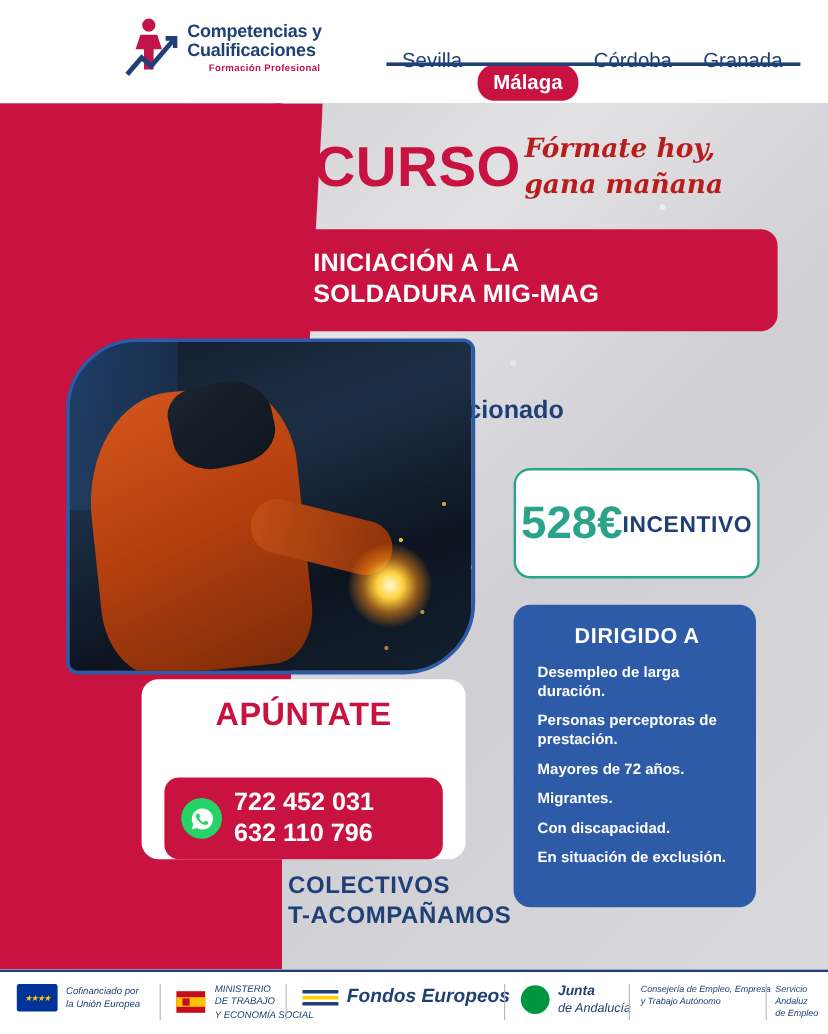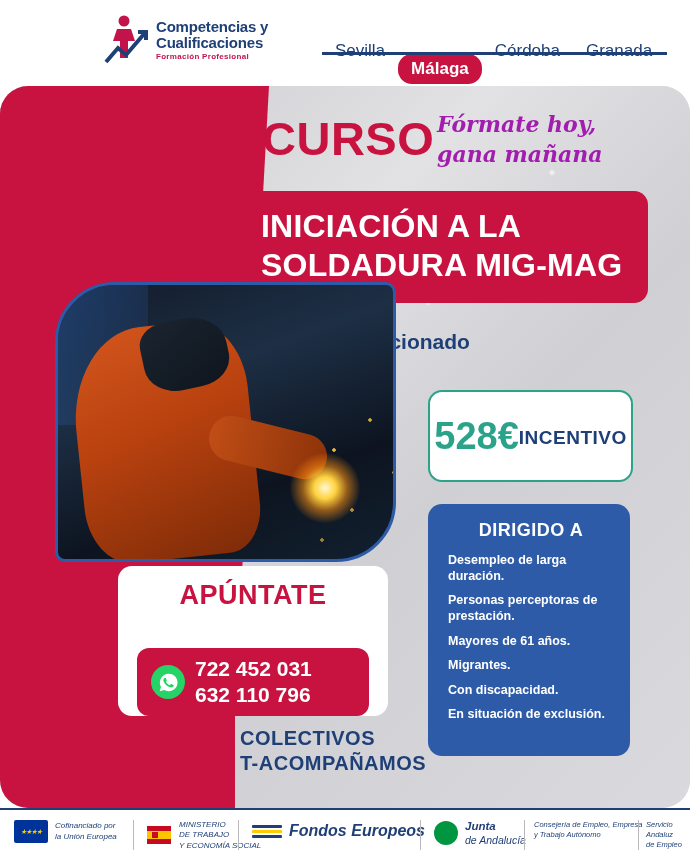--- a/index.html
+++ b/index.html
@@ -20,42 +20,41 @@
   }
   .logo{
     position:absolute;left:104px;top:14px;
     display:flex;align-items:center;gap:8px;
   }
   .logo-mark{width:44px;height:52px;position:relative;}
   .logo-text{line-height:1.05;}
   .logo-l1,.logo-l2{
     font-size:15px;font-weight:bold;color:#1f3f77;letter-spacing:-0.2px;
   }
-  .logo-l3{font-size:8px;color:#c2134a;font-weight:bold;letter-spacing:0.3px;margin-top:2px;}
+  .logo-l3{font-size:8px;color:#c2134a;font-weight:bold;letter-spacing:0.3px;margin-top:2px;margin-left:18px;}
 
   .cities{
     position:absolute;left:322px;top:18px;
     display:flex;align-items:center;gap:0px;
   }
   .city{
     font-size:17px;color:#1f3f77;padding:5px 13px;border-radius:14px;
   }
   .city.active{
     background:#c8123f;color:#ffffff;font-weight:bold;margin-top:36px;
   }
   .header-underline{
     position:absolute;left:322px;top:52px;width:345px;height:3px;background:#1f3f77;
   }
 
   
   .poster{
     position:absolute;top:86px;left:0;width:690px;height:722px;
     background:#d9d9dc;
     overflow:hidden;
-    border-radius:28px;
   }
   
   .bg-tex{
     position:absolute;inset:0;
     background:
       radial-gradient(circle at 80% 12%, rgba(255,255,255,0.55) 0 2px, transparent 3px),
       radial-gradient(circle at 62% 30%, rgba(255,255,255,0.4) 0 2px, transparent 3px),
       radial-gradient(circle at 90% 45%, rgba(255,255,255,0.35) 0 2px, transparent 3px),
       radial-gradient(circle at 70% 62%, rgba(255,255,255,0.35) 0 2px, transparent 3px),
       radial-gradient(circle at 55% 80%, rgba(255,255,255,0.3) 0 2px, transparent 3px),
@@ -74,32 +73,32 @@
 
   
   .curso{
     position:absolute;left:262px;top:25px;
     font-size:47px;font-weight:bold;color:#c8123f;letter-spacing:0.5px;
   }
   .slogan{
     position:absolute;left:437px;top:24px;
     font-family:"DejaVu Serif", serif;
     font-style:italic;font-weight:bold;
-    color:#a21caf;font-size:22px;line-height:1.35;
+    color:#b91c1c;font-size:22px;line-height:1.35;
   }
 
   
   .title-box{
     position:absolute;left:239px;top:105px;width:409px;
     background:#c8123f;border-radius:14px;
     padding:16px 20px 18px 22px;
     box-sizing:border-box;
   }
   .title-box div{
-    color:#ffffff;font-size:32px;font-weight:bold;line-height:1.22;letter-spacing:0.2px;
+    color:#ffffff;font-size:21px;font-weight:bold;line-height:1.22;letter-spacing:0.2px;
   }
 
   .subv{
     position:absolute;left:254px;top:244px;
     color:#1f3f77;font-size:21px;font-weight:bold;
   }
 
   
   .incentive{
     position:absolute;left:428px;top:304px;width:201px;height:88px;
@@ -268,21 +267,21 @@
     <div class="incentive">
       <div class="amount">528€</div>
       <div class="label">INCENTIVO</div>
     </div>
 
     <div class="dirigido">
       <h3>DIRIGIDO A</h3>
       <ul>
         <li>Desempleo de larga duración.</li>
         <li>Personas perceptoras de prestación.</li>
-        <li>Mayores de 61 años.</li>
+        <li>Mayores de 72 años.</li>
         <li>Migrantes.</li>
         <li>Con discapacidad.</li>
         <li>En situación de exclusión.</li>
       </ul>
     </div>
 
     <div class="photo">
       <div class="ph-blue"></div>
       <div class="ph-welder"></div>
       <div class="ph-helmet"></div>

